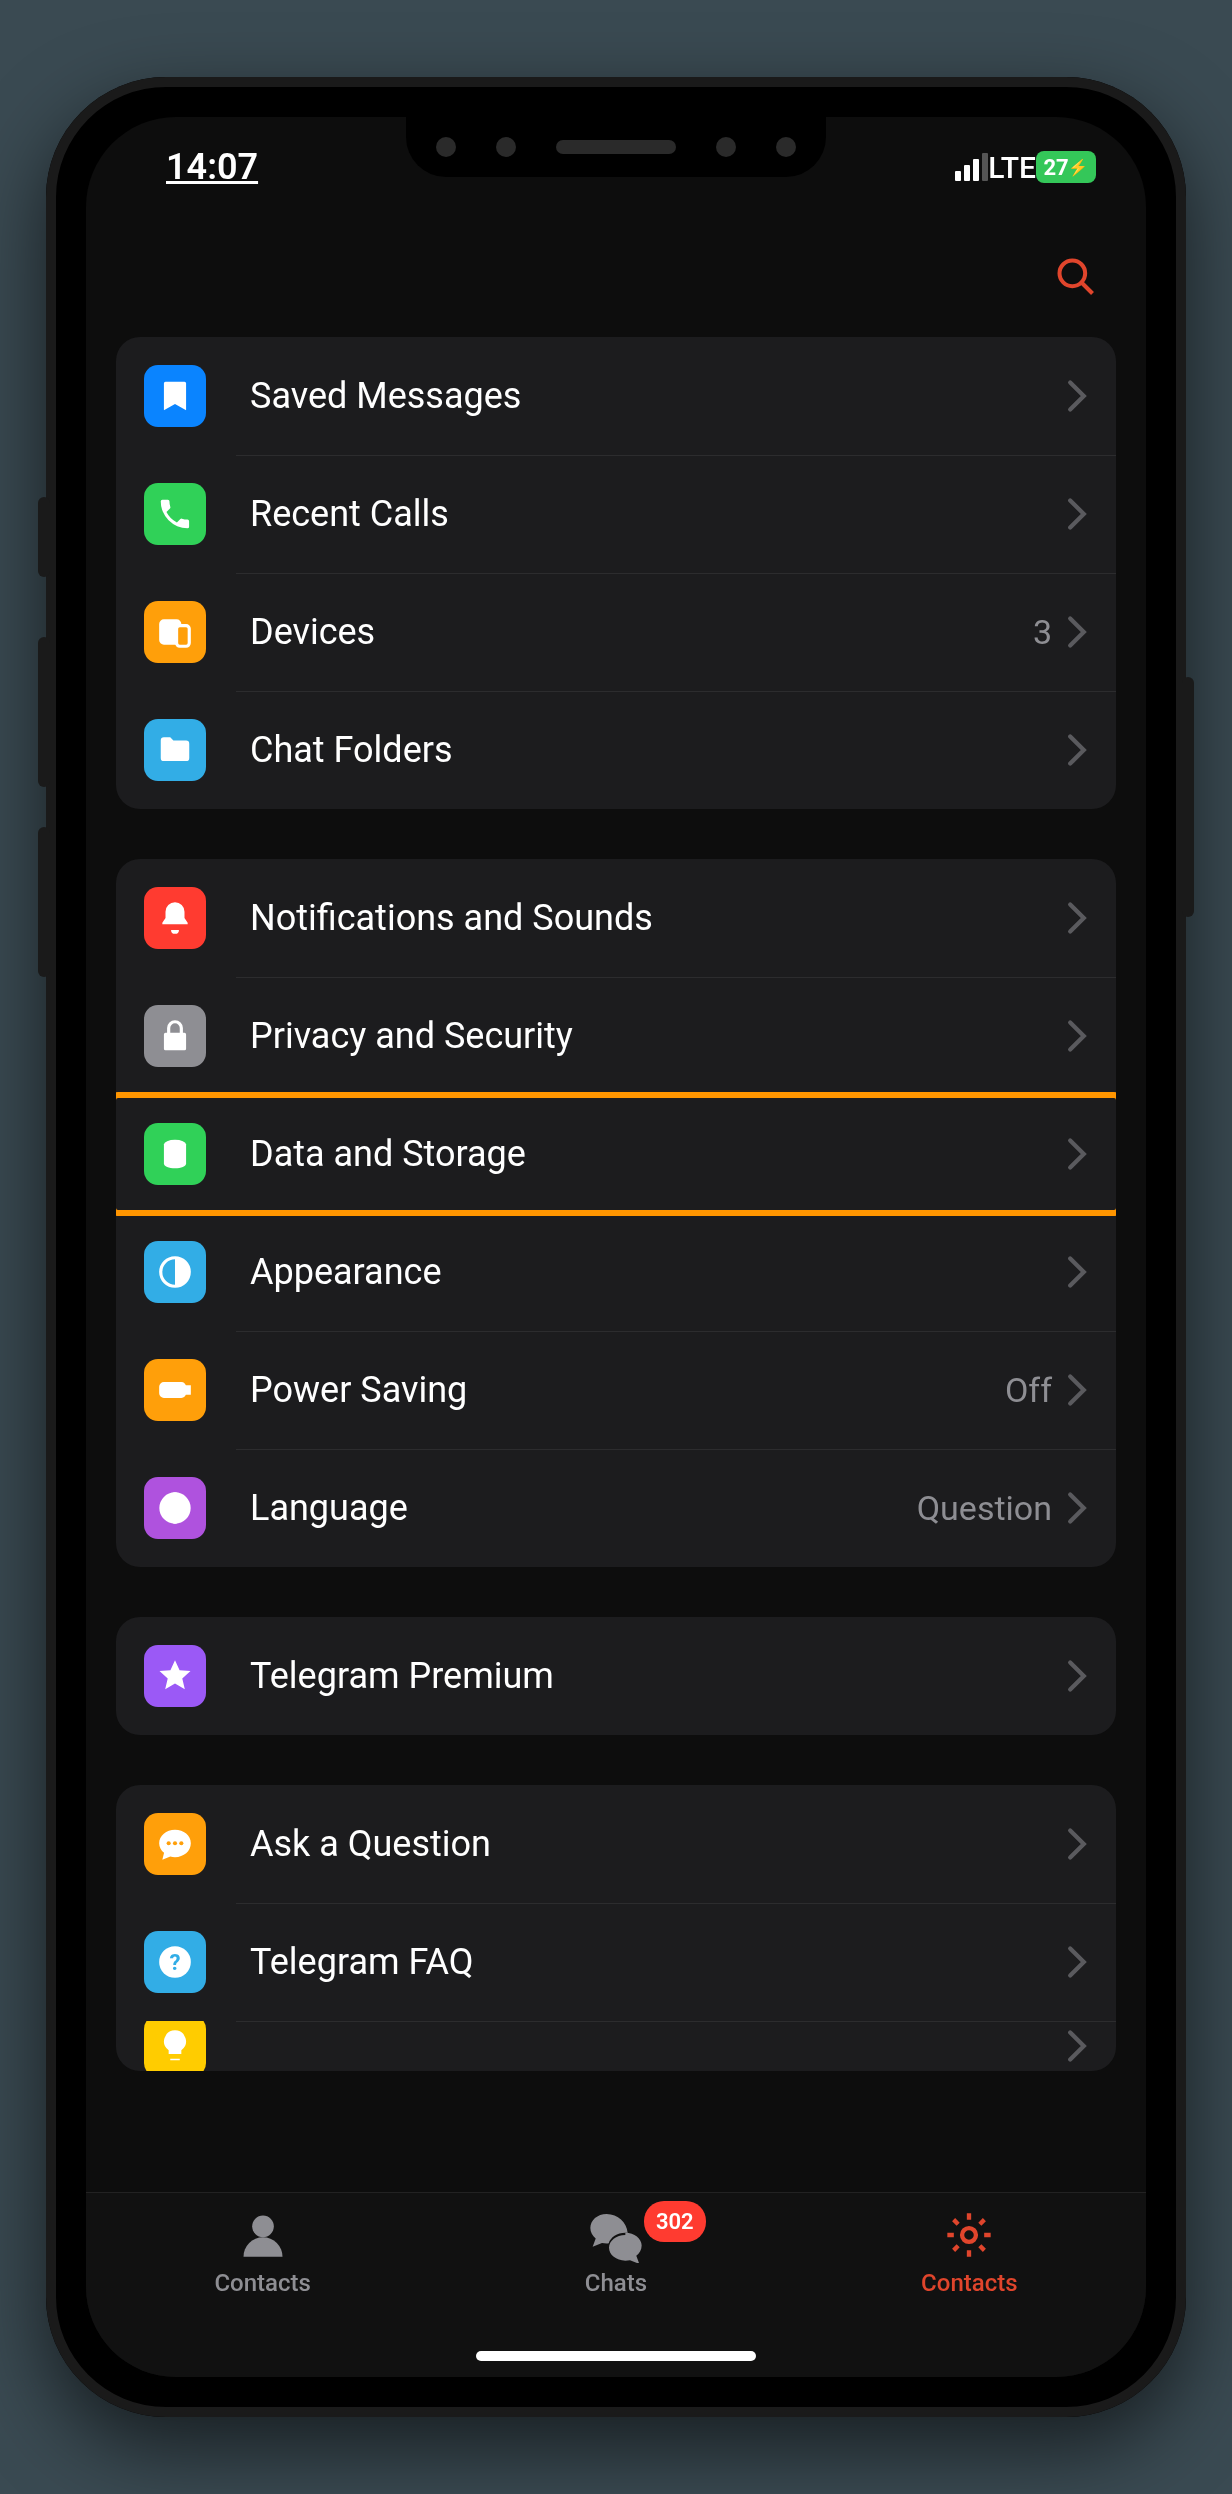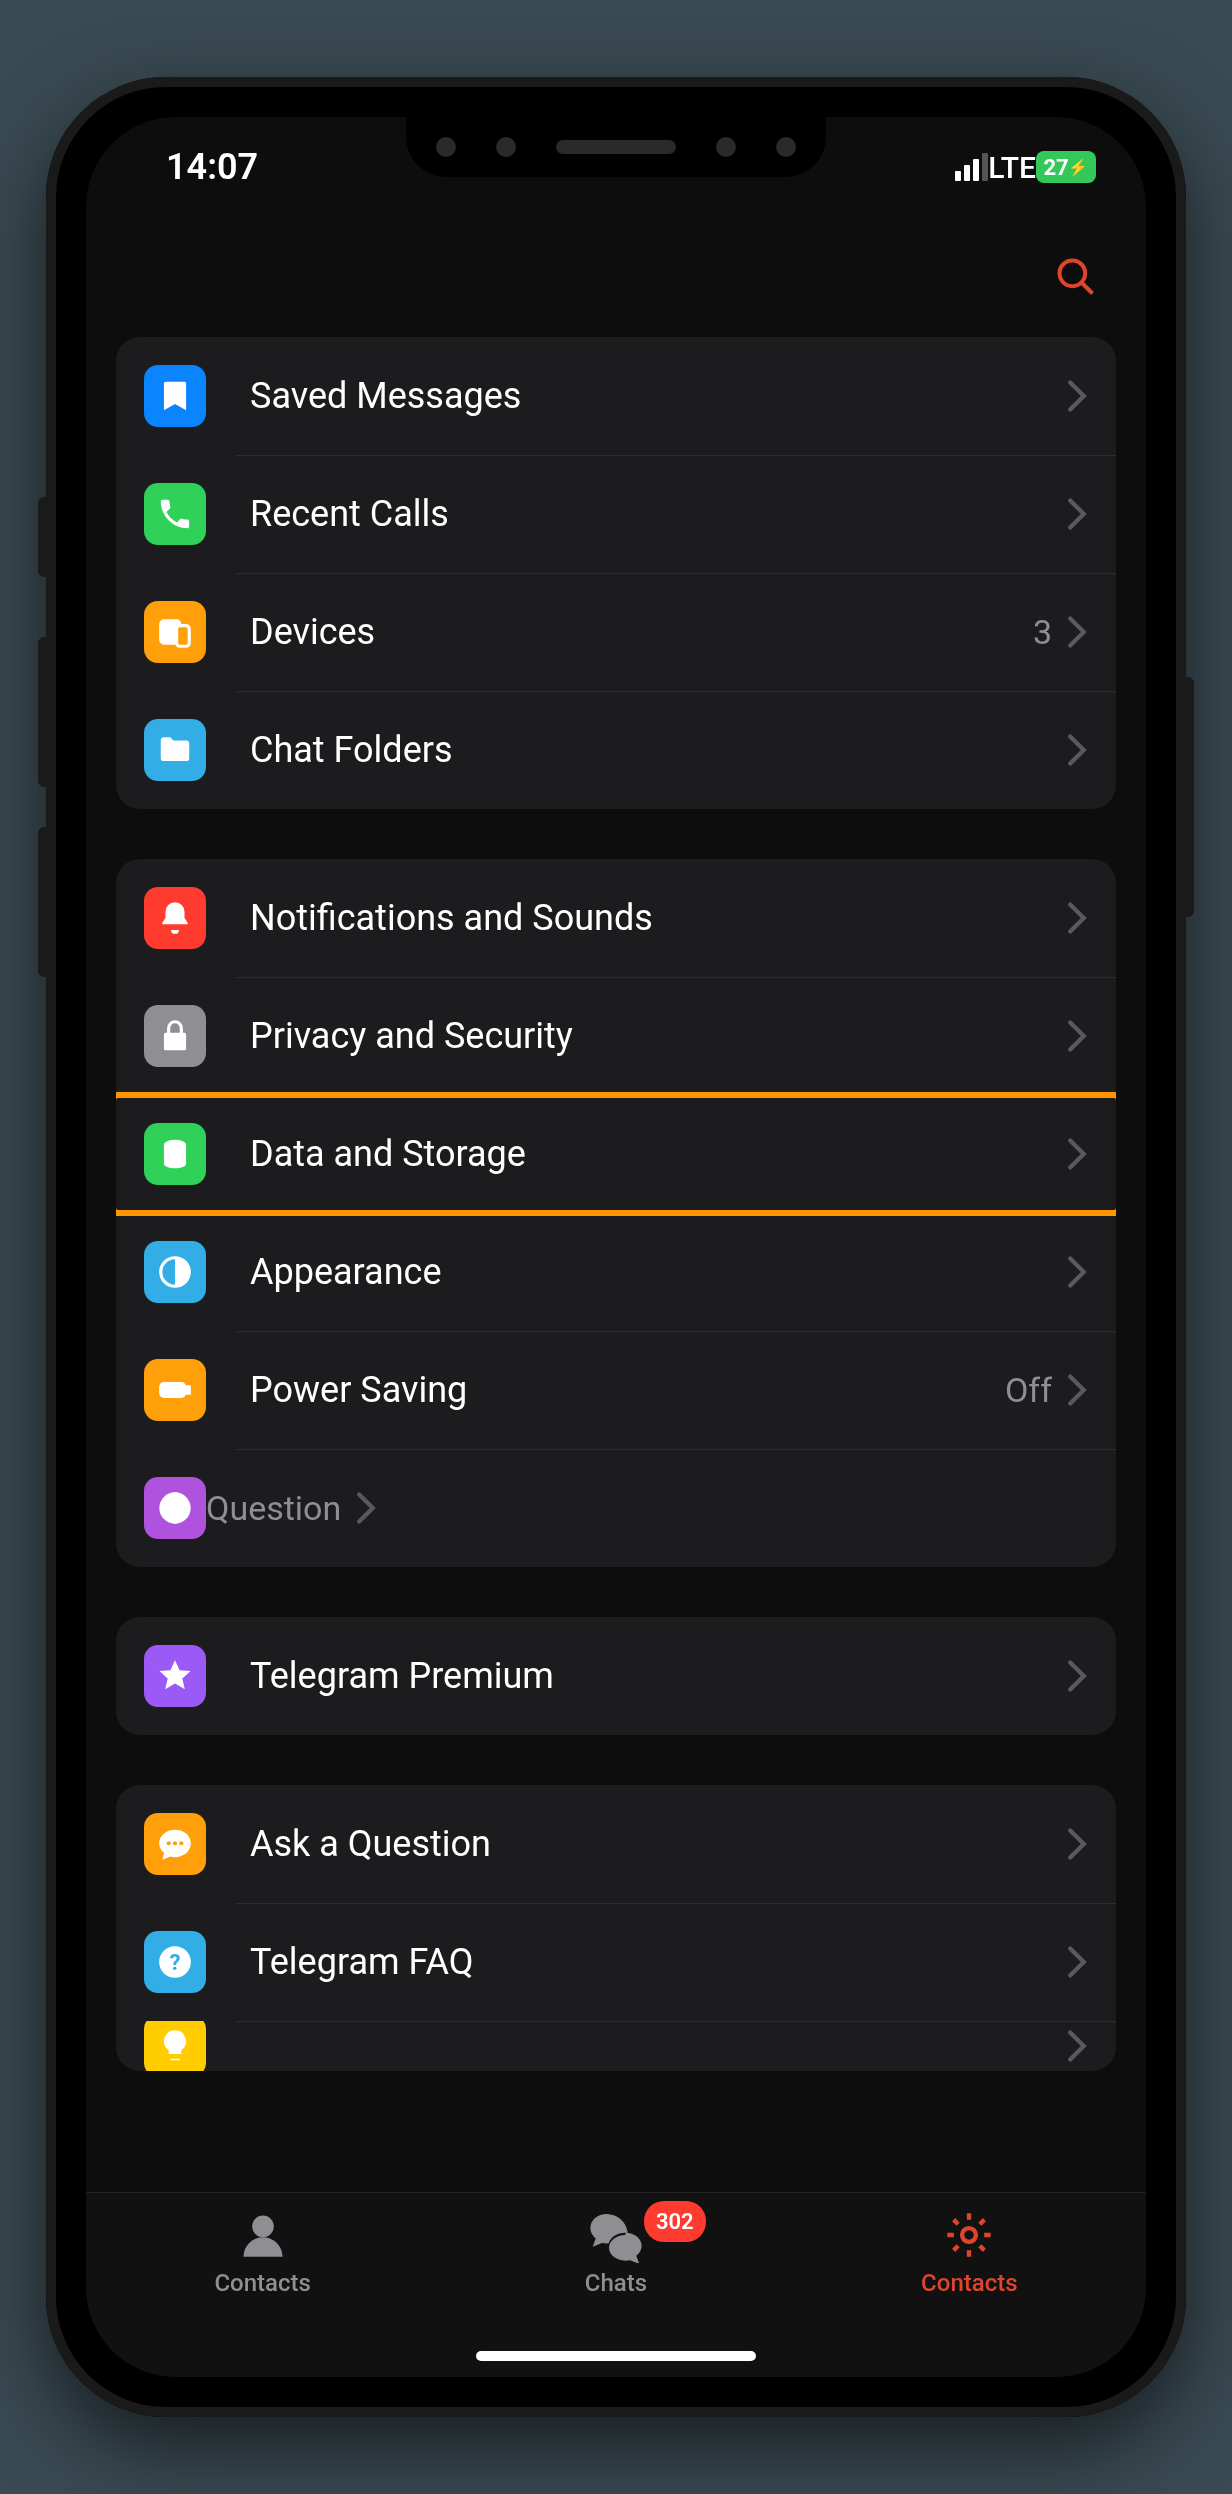--- a/index.html
+++ b/index.html
@@ -5,21 +5,21 @@
   html,body{margin:0;padding:0;background:#3a4a52;font-family:-apple-system,BlinkMacSystemFont,'Segoe UI',Roboto,Helvetica,Arial,sans-serif;}
   .stage{width:1232px;height:2494px;position:relative;margin:0 auto;display:flex;align-items:center;justify-content:center;}
   .phone{width:1140px;height:2340px;background:#000;border-radius:120px;position:relative;box-shadow:0 30px 80px rgba(0,0,0,.6),inset 0 0 0 10px #1a1a1a;}
   .screen{position:absolute;left:40px;top:40px;right:40px;bottom:40px;background:#0d0d0d;border-radius:90px;overflow:hidden;}
   
   .notch{position:absolute;top:0;left:50%;transform:translateX(-50%);width:420px;height:60px;background:#000;border-bottom-left-radius:40px;border-bottom-right-radius:40px;z-index:50;display:flex;align-items:center;justify-content:center;gap:40px;}
   .notch-dot{width:20px;height:20px;background:#2a2a2a;border-radius:50%;}
   .notch-speaker{width:120px;height:14px;background:#2a2a2a;border-radius:7px;}
   
   .statusbar{position:absolute;top:0;left:0;right:0;height:100px;display:flex;align-items:center;justify-content:space-between;padding:0 50px;z-index:40;color:#fff;}
-  .sb-time{font-size:36px;font-weight:600;margin-left:30px;}
+  .sb-time{font-size:36px;font-weight:600;margin-left:30px;text-decoration:underline;}
   .sb-right{display:flex;align-items:center;gap:0;}
   .sb-signal{display:flex;align-items:flex-end;gap:3px;}
   .sb-signal span{width:6px;background:#fff;border-radius:1px;}
   .sb-signal span:nth-child(1){height:10px;}
   .sb-signal span:nth-child(2){height:16px;}
   .sb-signal span:nth-child(3){height:22px;}
   .sb-signal span:nth-child(4){height:28px;background:#555;}
   .sb-lte{font-size:30px;font-weight:500;}
   .sb-batt{display:flex;align-items:center;background:#34c759;border-radius:8px;padding:2px 6px;font-size:22px;font-weight:700;color:#fff;height:28px;min-width:48px;justify-content:center;}
   
@@ -207,20 +207,21 @@
               </svg>
             </div>
             <div class="row">
               <div class="icon-box" style="background: rgb(175, 82, 222);">
                 <svg width="38" height="38" viewBox="0 0 24 24" fill="#fff" stroke="#fff" stroke-width="1.8">
                   <circle cx="12" cy="12" r="9"></circle>
                   <ellipse cx="12" cy="12" rx="4" ry="9"></ellipse>
                   <line x1="3" y1="12" x2="21" y2="12"></line>
                 </svg>
               </div>
+              <div class="row-label">Language</div>
               <div class="row-value">Question</div>
               <svg class="chev" width="22" height="34" viewBox="0 0 12 20" fill="none" stroke="#5a5a5e" stroke-width="2.5" stroke-linecap="round">
                 <path d="M2 2l8 8-8 8"></path>
               </svg>
             </div>
           </div>
           <div class="group">
             <div class="row">
               <div class="icon-box" style="background: rgb(155, 89, 246);">
                 <svg width="38" height="38" viewBox="0 0 24 24" fill="#fff">

